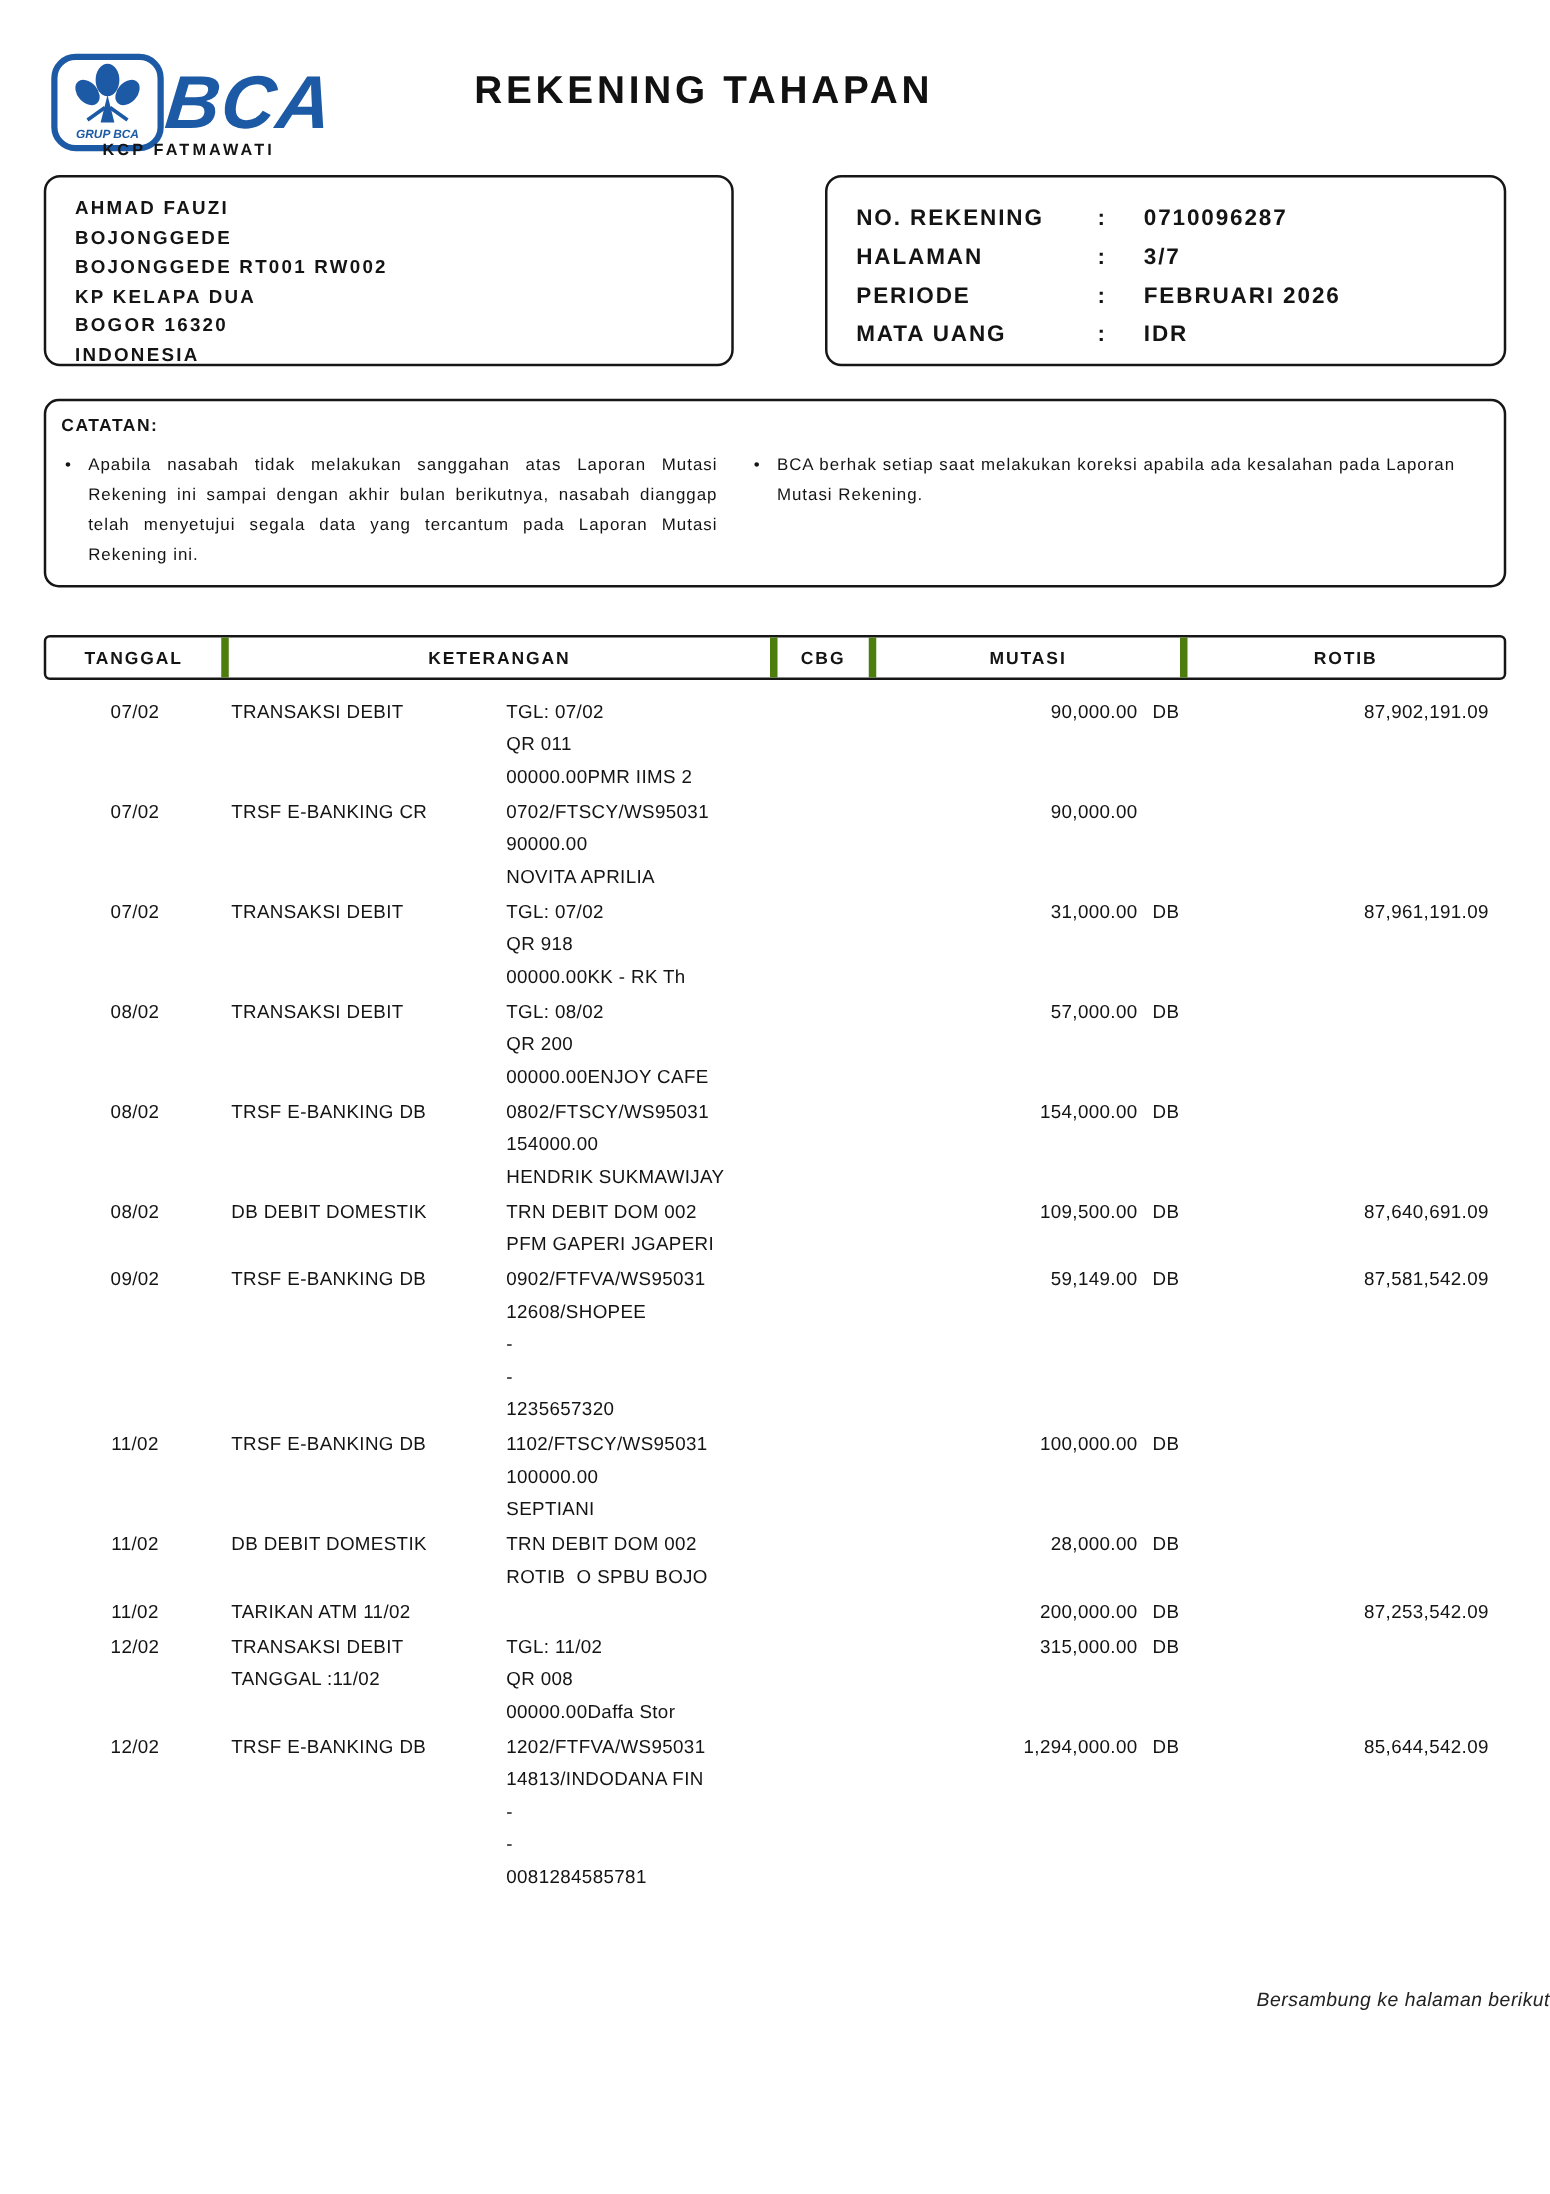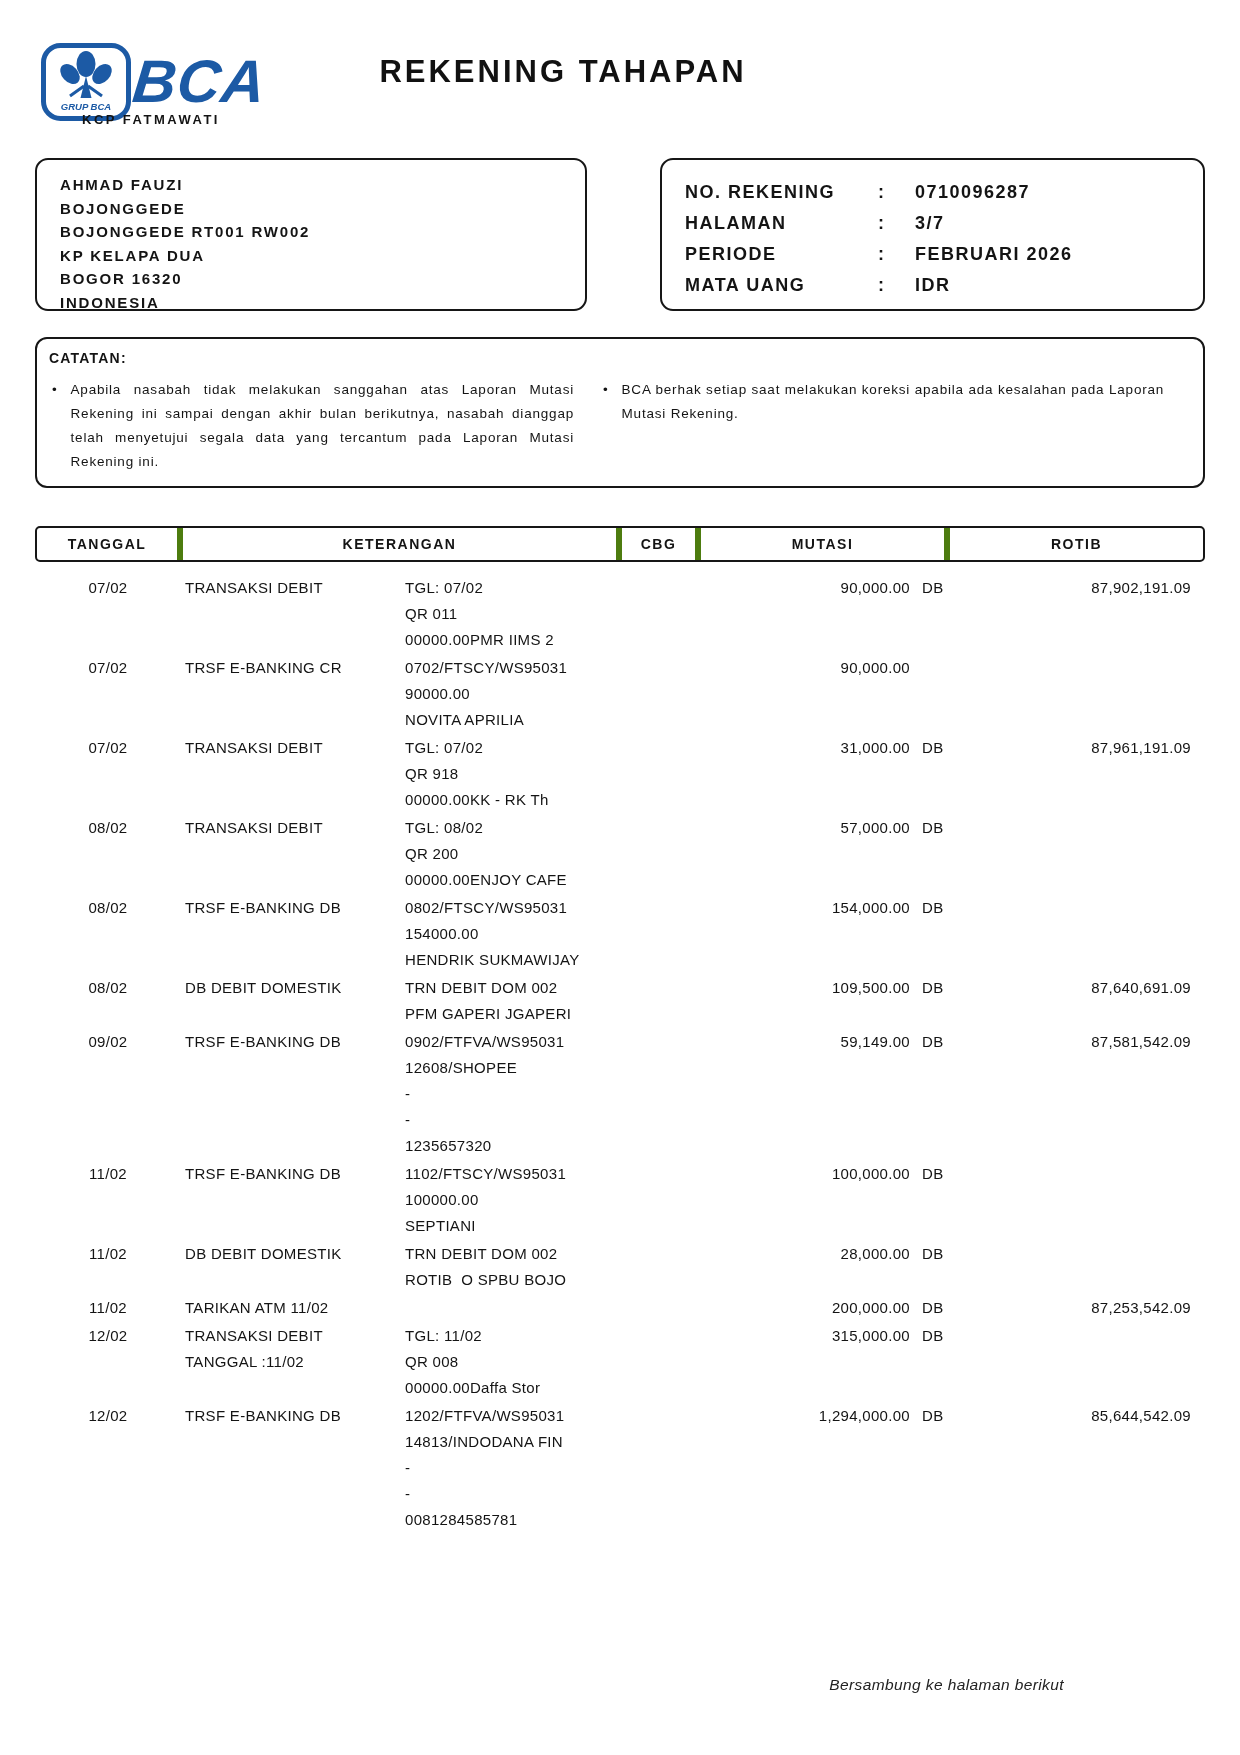--- a/index.html
+++ b/index.html
@@ -15,21 +15,21 @@
   .logo-word {
     font-size:60px; font-weight:bold; font-style:italic; color:#1c5aa5;
     letter-spacing:1px; transform:skewX(-6deg); line-height:1;
   }
   .title {
     position:absolute; top:54px; left:16px; right:0; text-align:center; padding-right:130px;
     font-size:31px; font-weight:bold; letter-spacing:3px; color:#111;
   }
   .branch { position:absolute; top:112px; left:51px; font-size:13px; font-weight:bold; letter-spacing:2.5px;margin-left:31px; }
   
-  .boxes { display:flex; margin:18px 35px; justify-content:space-between; }
+  .boxes { display:flex; margin:0 35px; justify-content:space-between; }
   .box { border:2.5px solid #161616; border-radius:13px; height:153px; background:#fff; }
   .box-customer { width:552px; padding:13px 10px 0 23px; }
   .box-customer .tline { font-size:15px; font-weight:bold; letter-spacing:1.8px; line-height:23.5px; }
   .box-account { width:545px; padding:17px 10px 0 23px; }
   .acct-row { display:grid; grid-template-columns:193px 37px auto; font-size:18px; font-weight:bold; letter-spacing:1.5px; line-height:31px; }
   
   .notes { margin:26px 35px 0; border:2.5px solid #161616; border-radius:12px; min-height:129px; padding:11px 16px 12px 12px; }
   .notes-heading { font-size:14px; font-weight:bold; letter-spacing:1.2px; }
   .notes-cols { display:flex; margin-top:12px; gap:26px; }
   .note-item { display:flex; gap:13px; font-size:13.5px; letter-spacing:0.8px; line-height:24px; }
@@ -51,21 +51,21 @@
   .trow { display:flex; align-items:flex-start; margin-bottom:2px; font-size:15px; letter-spacing:0.3px; }
   .tline { line-height:26px; white-space:pre; }
   .c-date { width:146px; text-align:center; }
   .c-type { width:224px; padding-left:4px; }
   .c-detail { width:296px; }
   .c-amount { width:209px; text-align:right; }
   .c-flag { width:45px; padding-left:12px; }
   .c-saldo { flex:1; text-align:right; padding-right:14px; }
   
   .footer {
-    position:absolute; top:1676px; left:0; right:0; text-align:right; padding-right:176px;
+    position:absolute; top:1592px; left:0; right:0; text-align:right; 
     font-size:15.5px; font-style:italic; letter-spacing:0.4px; color:#222;
   }
 </style>
 </head>
 <body>
 
 <div class="page">
 
   <div class="header">
     <div class="logo">

